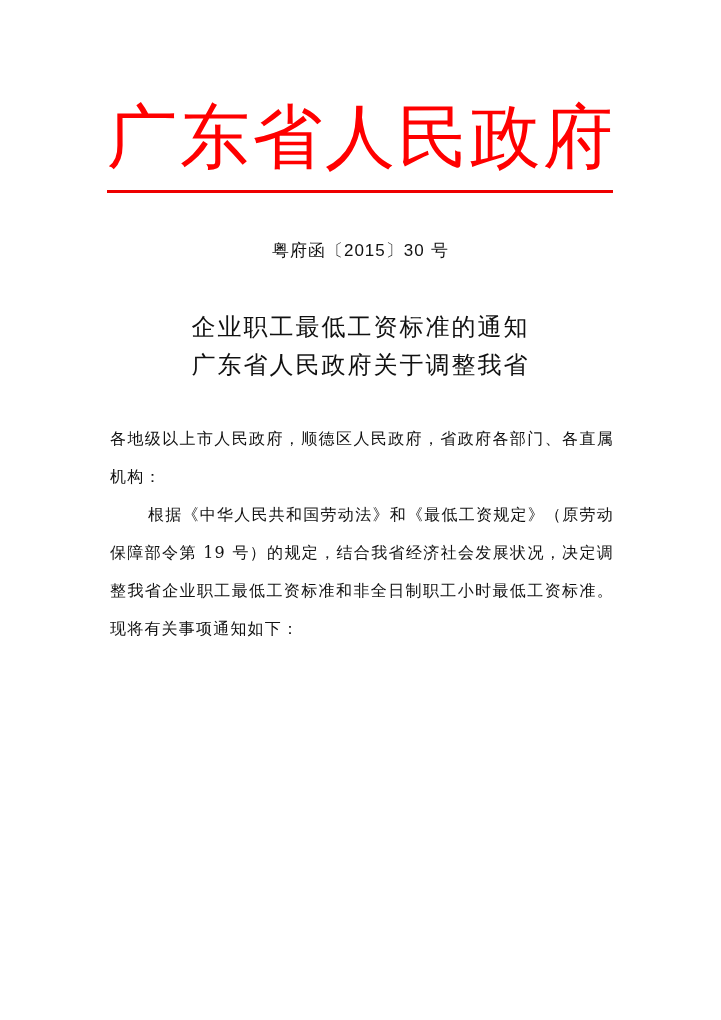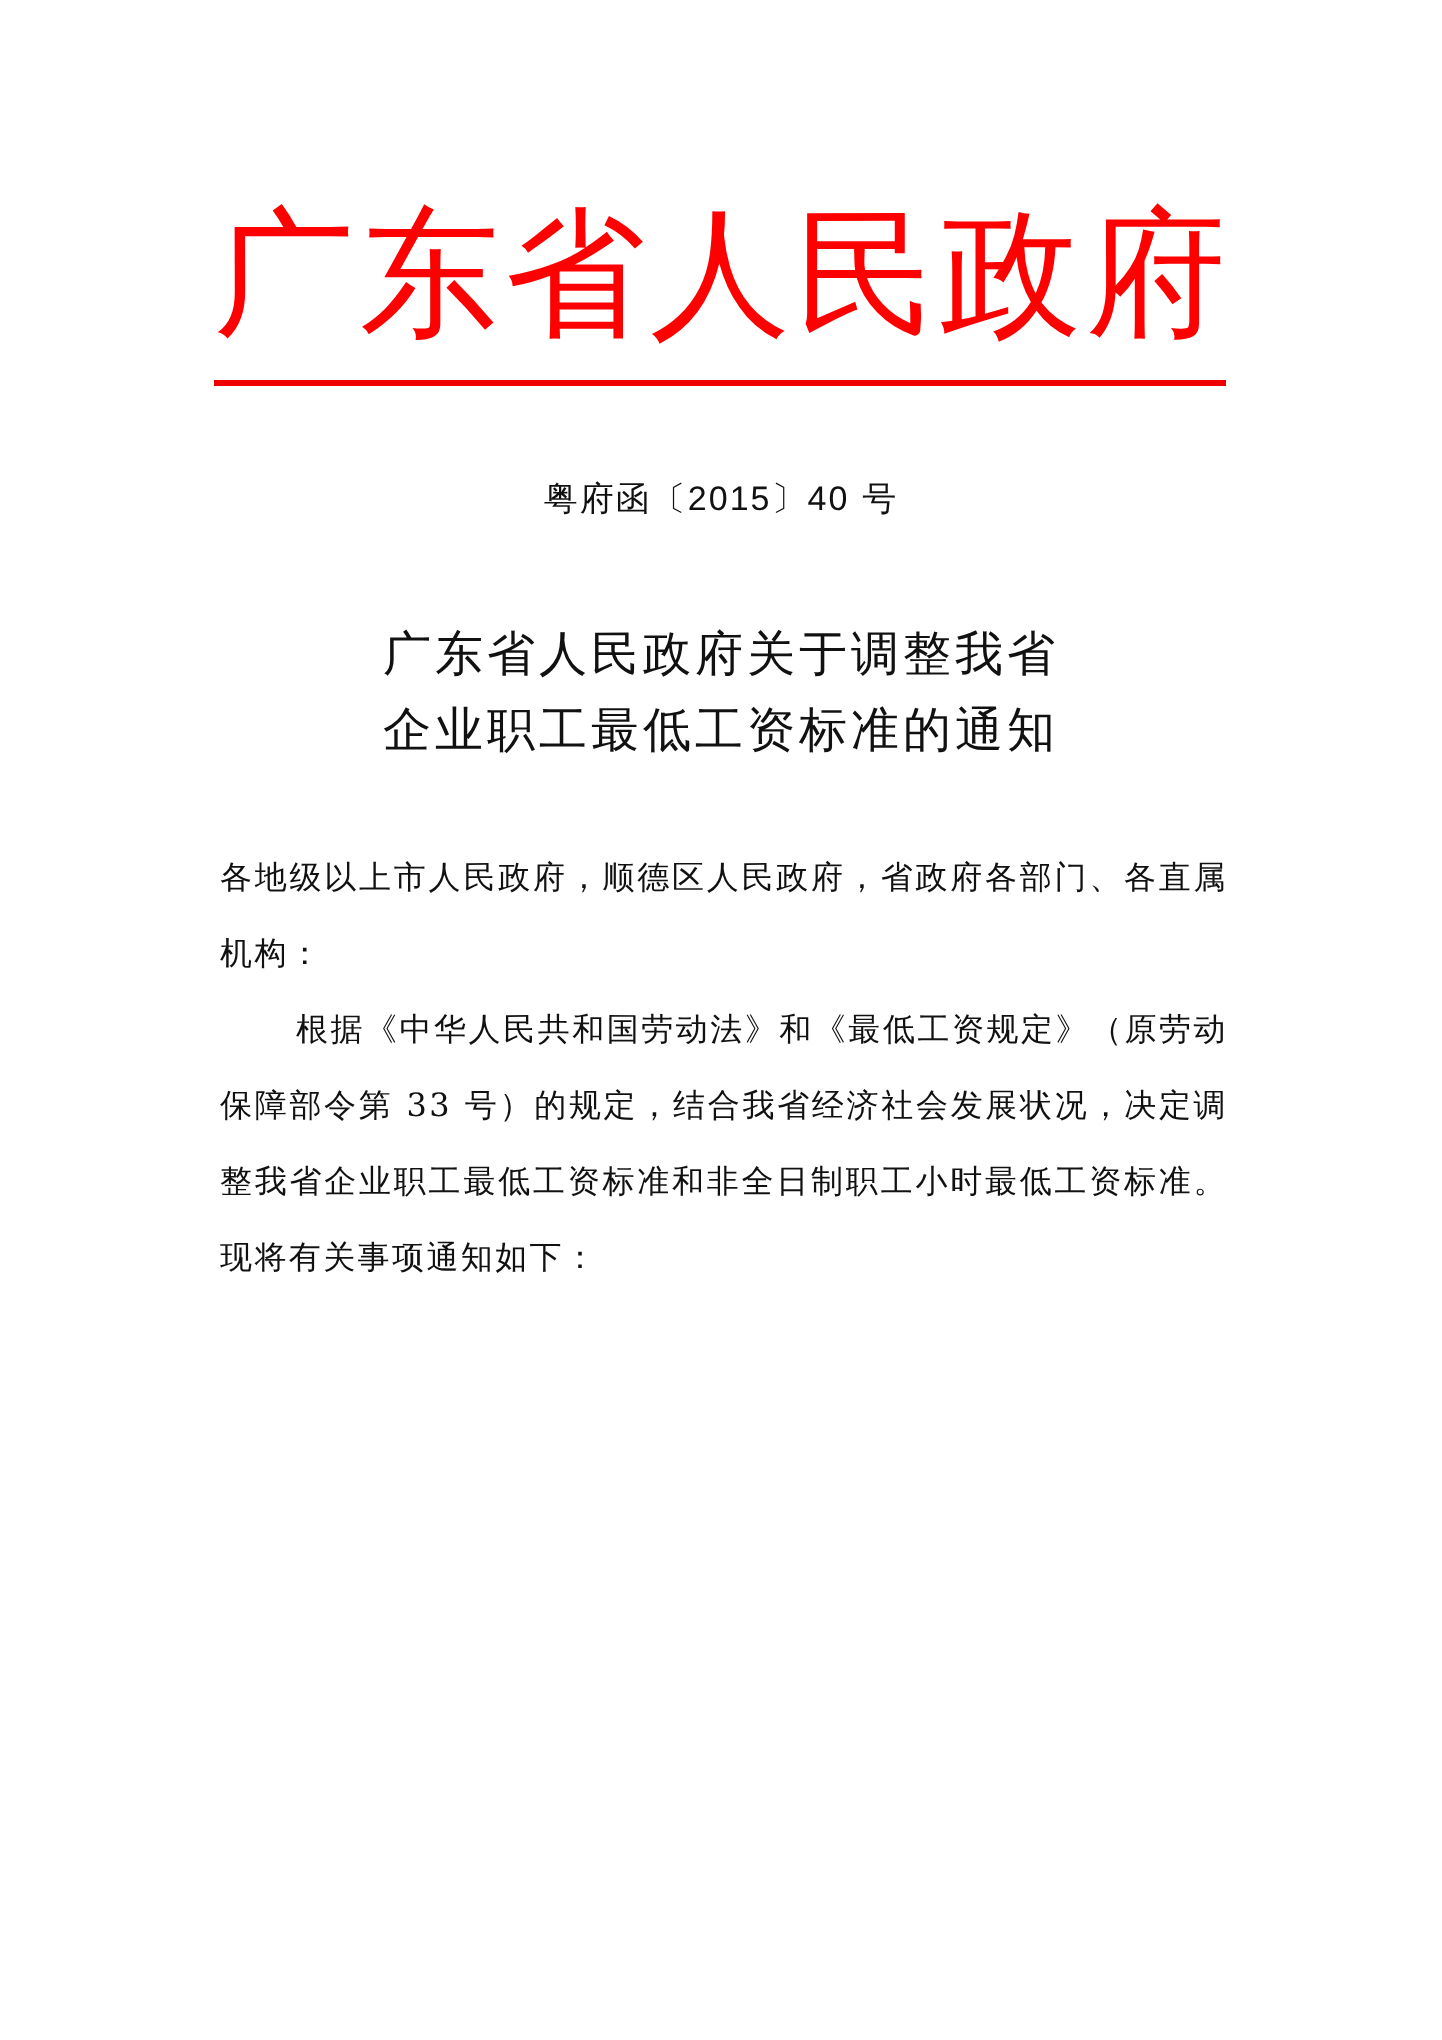--- a/index.html
+++ b/index.html
@@ -90,24 +90,24 @@
   <span class="masthead-char">省</span>
   <span class="masthead-char">人</span>
   <span class="masthead-char">民</span>
   <span class="masthead-char">政</span>
   <span class="masthead-char">府</span>
 </div>
 
 <div class="red-rule"></div>
 
 <div class="doc-number">
-  <span>粤府函</span><span class="num">〔2015〕</span><span class="num">40</span> <span>号</span>
+  <span>粤府函</span><span class="num">〔2015〕</span><span class="num">30</span> <span>号</span>
 </div>
 
 <div class="title">
+  <div>企业职工最低工资标准的通知</div>
   <div>广东省人民政府关于调整我省</div>
-  <div>企业职工最低工资标准的通知</div>
 </div>
 
 <div class="body-text">
   <p>各地级以上市人民政府，顺德区人民政府，省政府各部门、各直属机构：</p>
-  <p class="indent">根据《中华人民共和国劳动法》和《最低工资规定》（原劳动保障部令第 33 号）的规定，结合我省经济社会发展状况，决定调整我省企业职工最低工资标准和非全日制职工小时最低工资标准。现将有关事项通知如下：</p>
+  <p class="indent">根据《中华人民共和国劳动法》和《最低工资规定》（原劳动保障部令第 19 号）的规定，结合我省经济社会发展状况，决定调整我省企业职工最低工资标准和非全日制职工小时最低工资标准。现将有关事项通知如下：</p>
 </div>
 
 </body></html>

